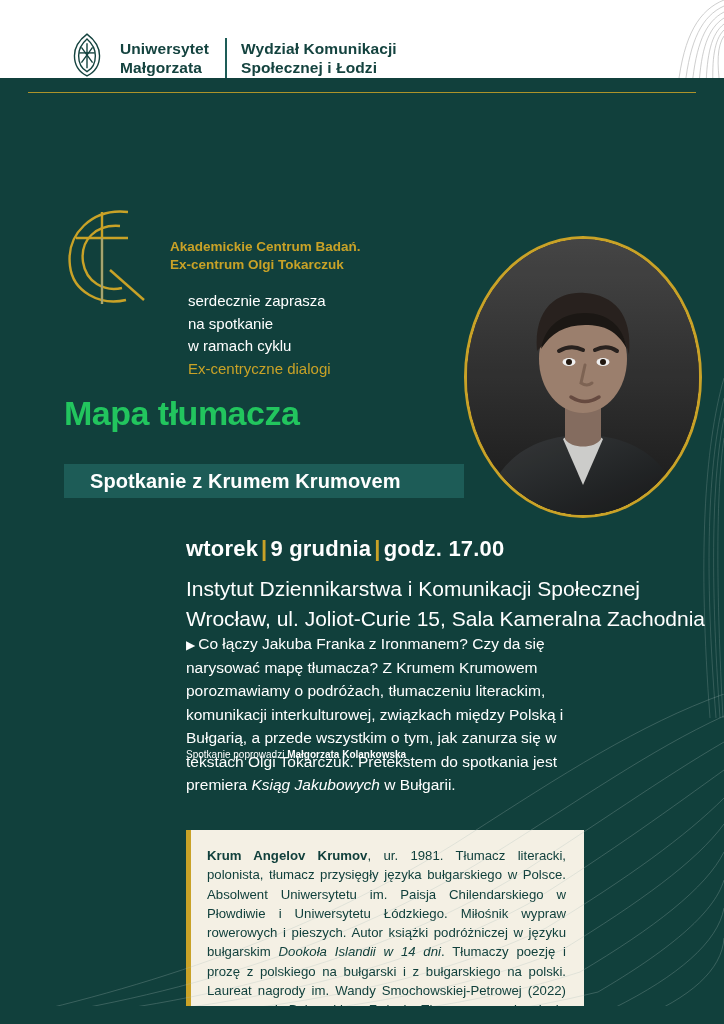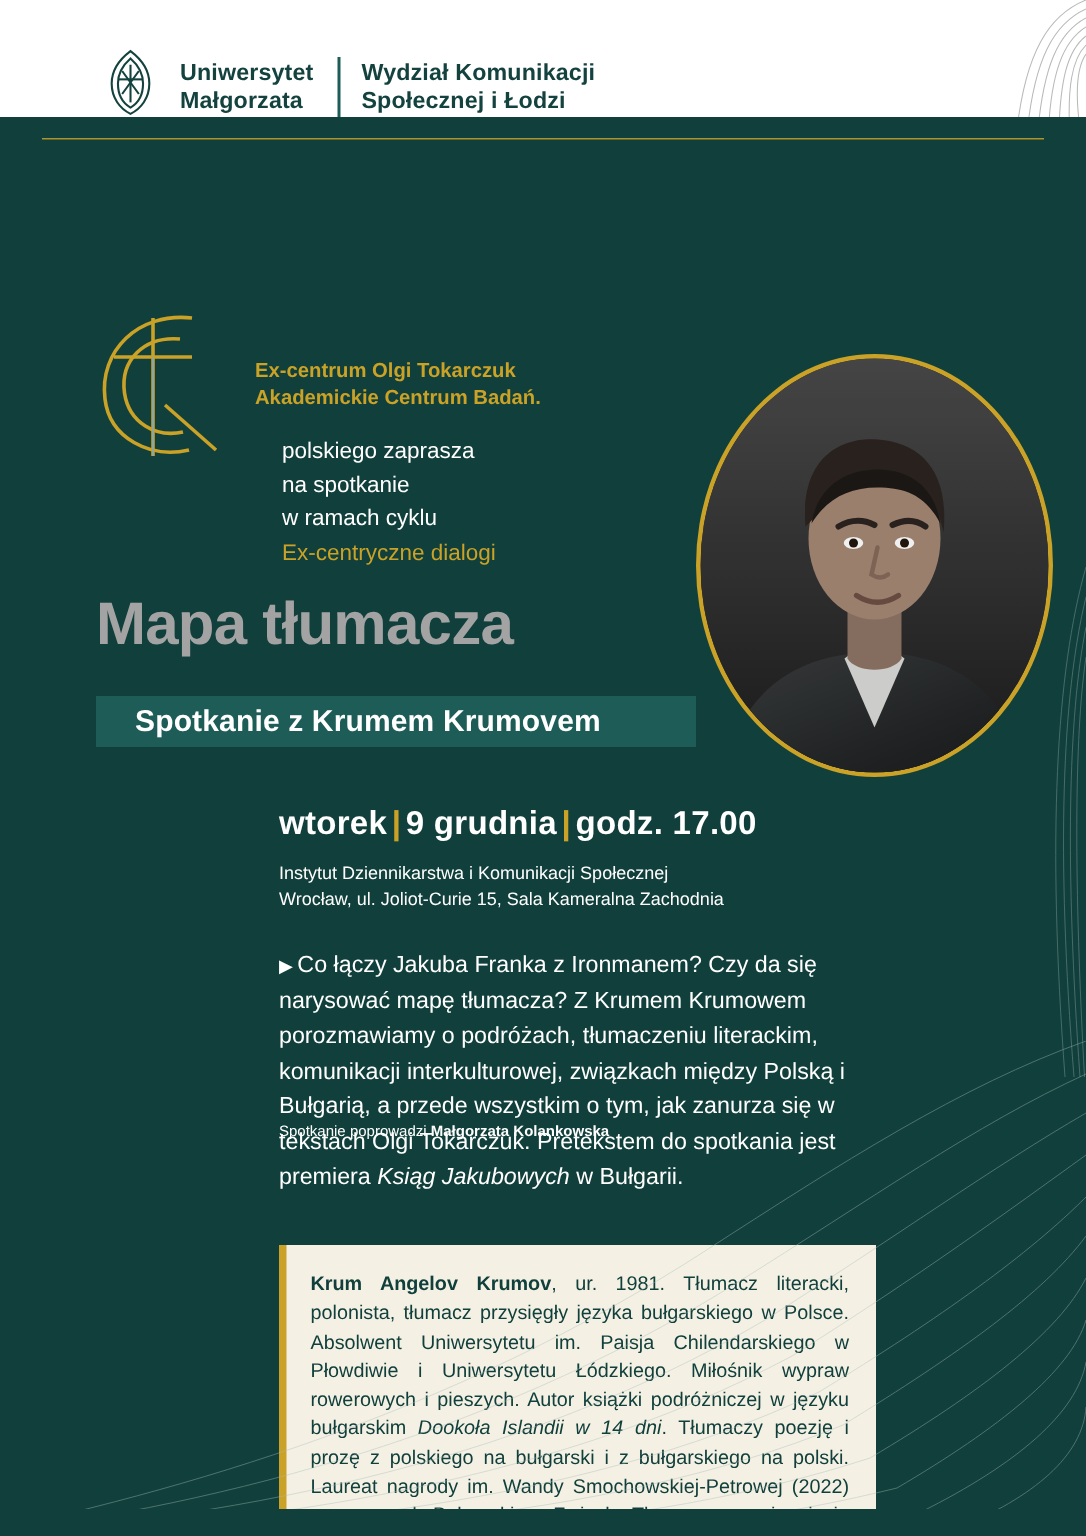--- a/index.html
+++ b/index.html
@@ -111,22 +111,22 @@
   }
   .invite .cycle {
     color: #c9a227;
   }
 
   
   .title {
     position: absolute;
     left: 64px;
     top: 318px;
-    color: #a3a3a3;
-    font-size: 40px;
+    color: #22c55e;
+    font-size: 34px;
     font-weight: 700;
     letter-spacing: -0.5px;
     line-height: 1;
   }
 
   .subtitle-bar {
     position: absolute;
     left: 64px;
     top: 386px;
     width: 400px;
@@ -168,21 +168,21 @@
     font-weight: 700;
     letter-spacing: .2px;
   }
   .dateline .sep { color: #c9a227; font-weight: 700; padding: 0 3px; }
 
   .place {
     position: absolute;
     left: 186px;
     top: 496px;
     color: #ffffff;
-    font-size: 12px;
+    font-size: 21px;
     line-height: 1.45;
   }
 
   .lead {
     position: absolute;
     left: 186px;
     top: 554px;
     width: 400px;
     color: #ffffff;
     font-size: 15.5px;
@@ -275,26 +275,26 @@
         <path d="M18 42 L70 42"></path>
         <path d="M44 16 L44 108"></path>
         <path d="M52 74 L86 104"></path>
       </g>
       <g fill="none" stroke="#8fa6a2" stroke-width="1.2">
         <path d="M44 42 L44 108"></path>
       </g>
     </svg>
 
     <div class="acb-text">
+      <div>Akademickie Centrum Badań.</div>
       <div>Ex-centrum Olgi Tokarczuk</div>
-      <div>Akademickie Centrum Badań.</div>
     </div>
 
     <div class="invite">
-      <div>polskiego zaprasza</div>
+      <div>serdecznie zaprasza</div>
       <div>na spotkanie</div>
       <div>w ramach cyklu</div>
       <div class="cycle">Ex-centryczne dialogi</div>
     </div>
 
     <div class="title">Mapa tłumacza</div>
 
     <div class="subtitle-bar">
       <span>Spotkanie z Krumem Krumovem</span>
     </div>

